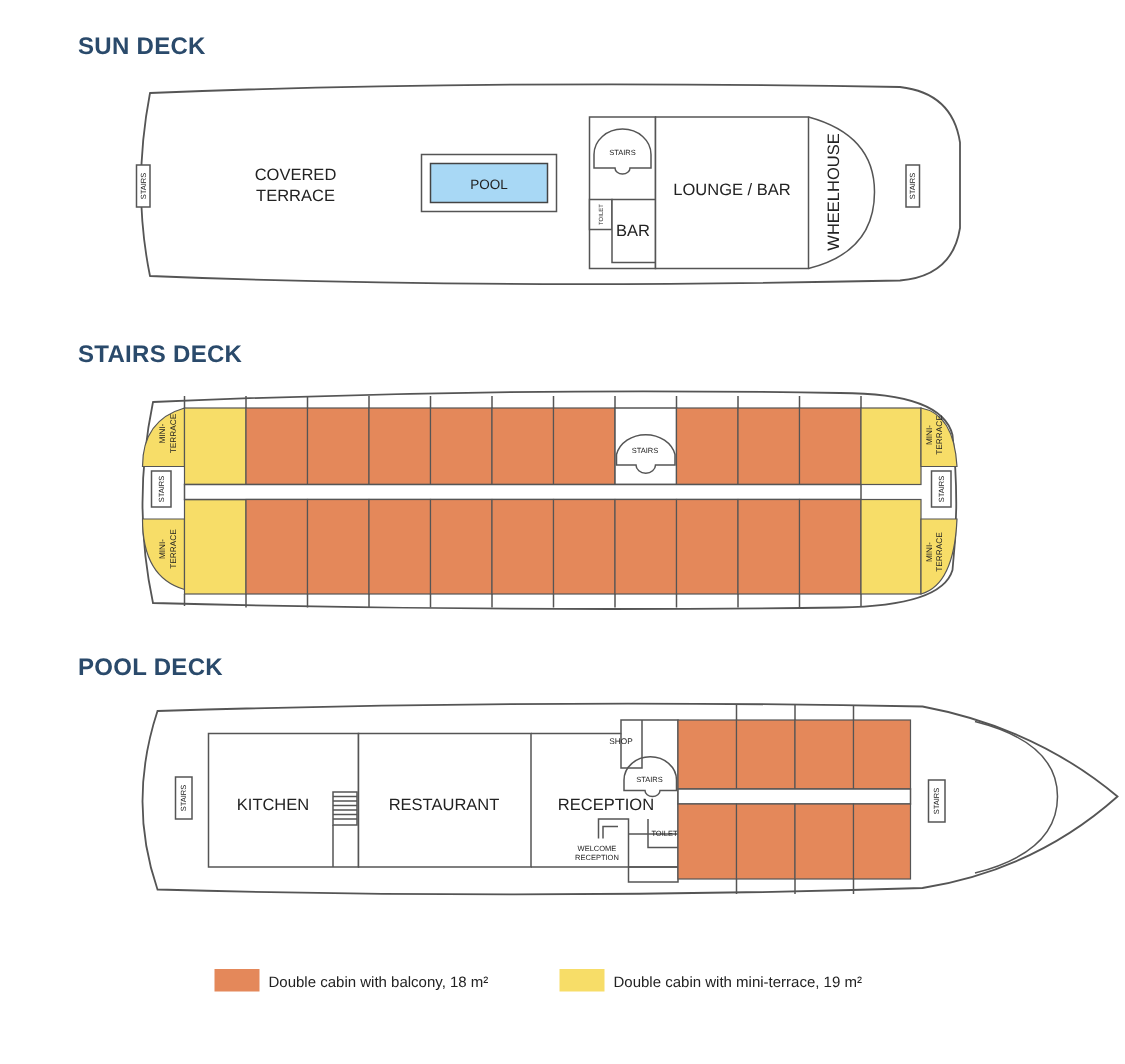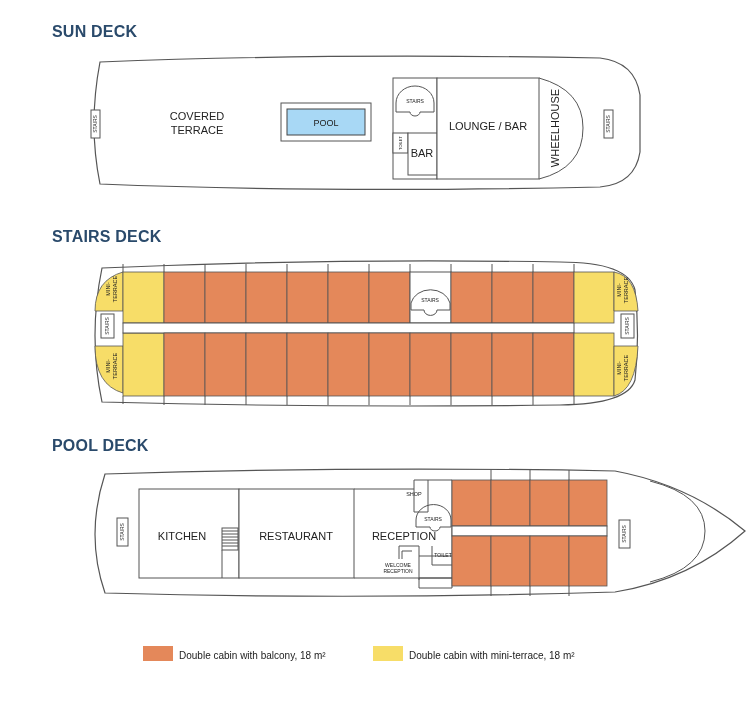--- a/index.html
+++ b/index.html
@@ -205,14 +205,14 @@
     <text class="lbl-sm" transform="translate(626,534) rotate(-90)">STAIRS</text>
   </g>
 </svg>
 
 <div class="legend" style="left:143px">
   <span class="swatch" style="background:#e4885a"></span>
   <span>Double cabin with balcony, 18 m²</span>
 </div>
 <div class="legend" style="left:373px">
   <span class="swatch" style="background:#f7dd68"></span>
-  <span>Double cabin with mini-terrace, 18 m²</span>
+  <span>Double cabin with mini-terrace, 19 m²</span>
 </div>
 
 </body></html>

